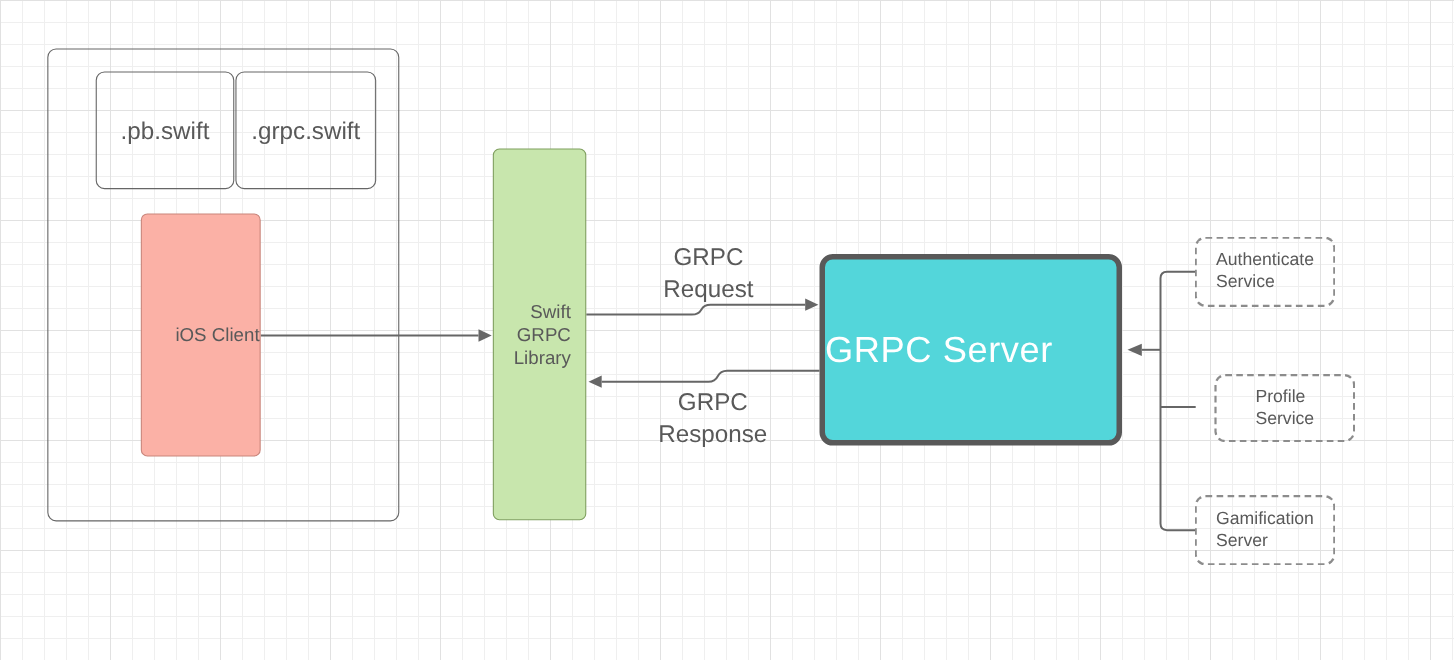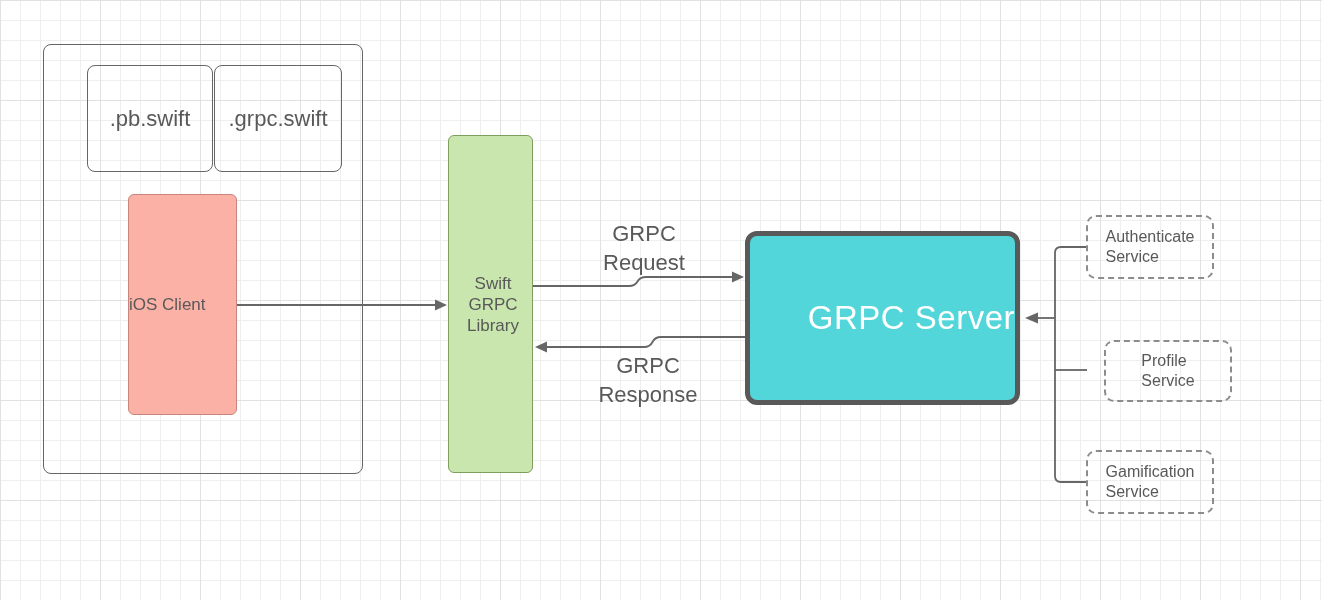--- a/index.html
+++ b/index.html
@@ -25,33 +25,33 @@
   .box{position:absolute;box-sizing:border-box;}
   .plainbox{
     border:1.6px solid #666666;border-radius:8px;background:transparent;
     display:flex;align-items:center;justify-content:center;
     color:#595959;
   }
   .container-box{border:1.6px solid #666666;border-radius:8px;background:transparent;}
   .filebox{font-size:22px;}
   .ios-box{
     background:#fbb1a6;border:1px solid #c9857b;border-radius:6px;
-    display:flex;align-items:center;justify-content:flex-start;
+    display:flex;align-items:center;justify-content:flex-end;
     color:#595959;font-size:17px;
   }
   .lib-box{
     background:#c8e6ad;border:1px solid #7f9f5f;border-radius:6px;
   }
   .lib-label{
     position:absolute;left:467px;top:273px;
-    color:#595959;font-size:17px;line-height:21px;white-space:pre-line;text-align:center;
+    color:#595959;font-size:17px;line-height:21px;white-space:pre-line;text-align:right;
   }
   .server-box{
     background:#53d6da;border:5px solid #595959;border-radius:12px;
-    display:flex;align-items:center;justify-content:flex-end;
+    display:flex;align-items:center;justify-content:flex-start;
     color:#ffffff;font-size:33px;letter-spacing:0.5px;
   }
   .service-box{
     border:2px dashed #8c8c8c;border-radius:10px;background:transparent;
     display:flex;align-items:center;justify-content:center;
     color:#595959;font-size:16px;line-height:20px;white-space:pre-line;
   }
   .edge-label{
     position:absolute;color:#595959;font-size:22px;line-height:29px;
     text-align:center;white-space:pre-line;width:128px;
@@ -110,16 +110,16 @@
   <div class="box service-box" style="left:1086px;top:215px;width:128px;height:64px;">
     <span style="white-space:pre-line;">Authenticate
 Service</span>
   </div>
   <div class="box service-box" style="left:1104px;top:340px;width:128px;height:62px;">
     <span style="white-space:pre-line;">Profile
 Service</span>
   </div>
   <div class="box service-box" style="left:1086px;top:450px;width:128px;height:64px;">
     <span style="white-space:pre-line;">Gamification
-Service</span>
+Server</span>
   </div>
 
 </div>
 
 </body></html>

